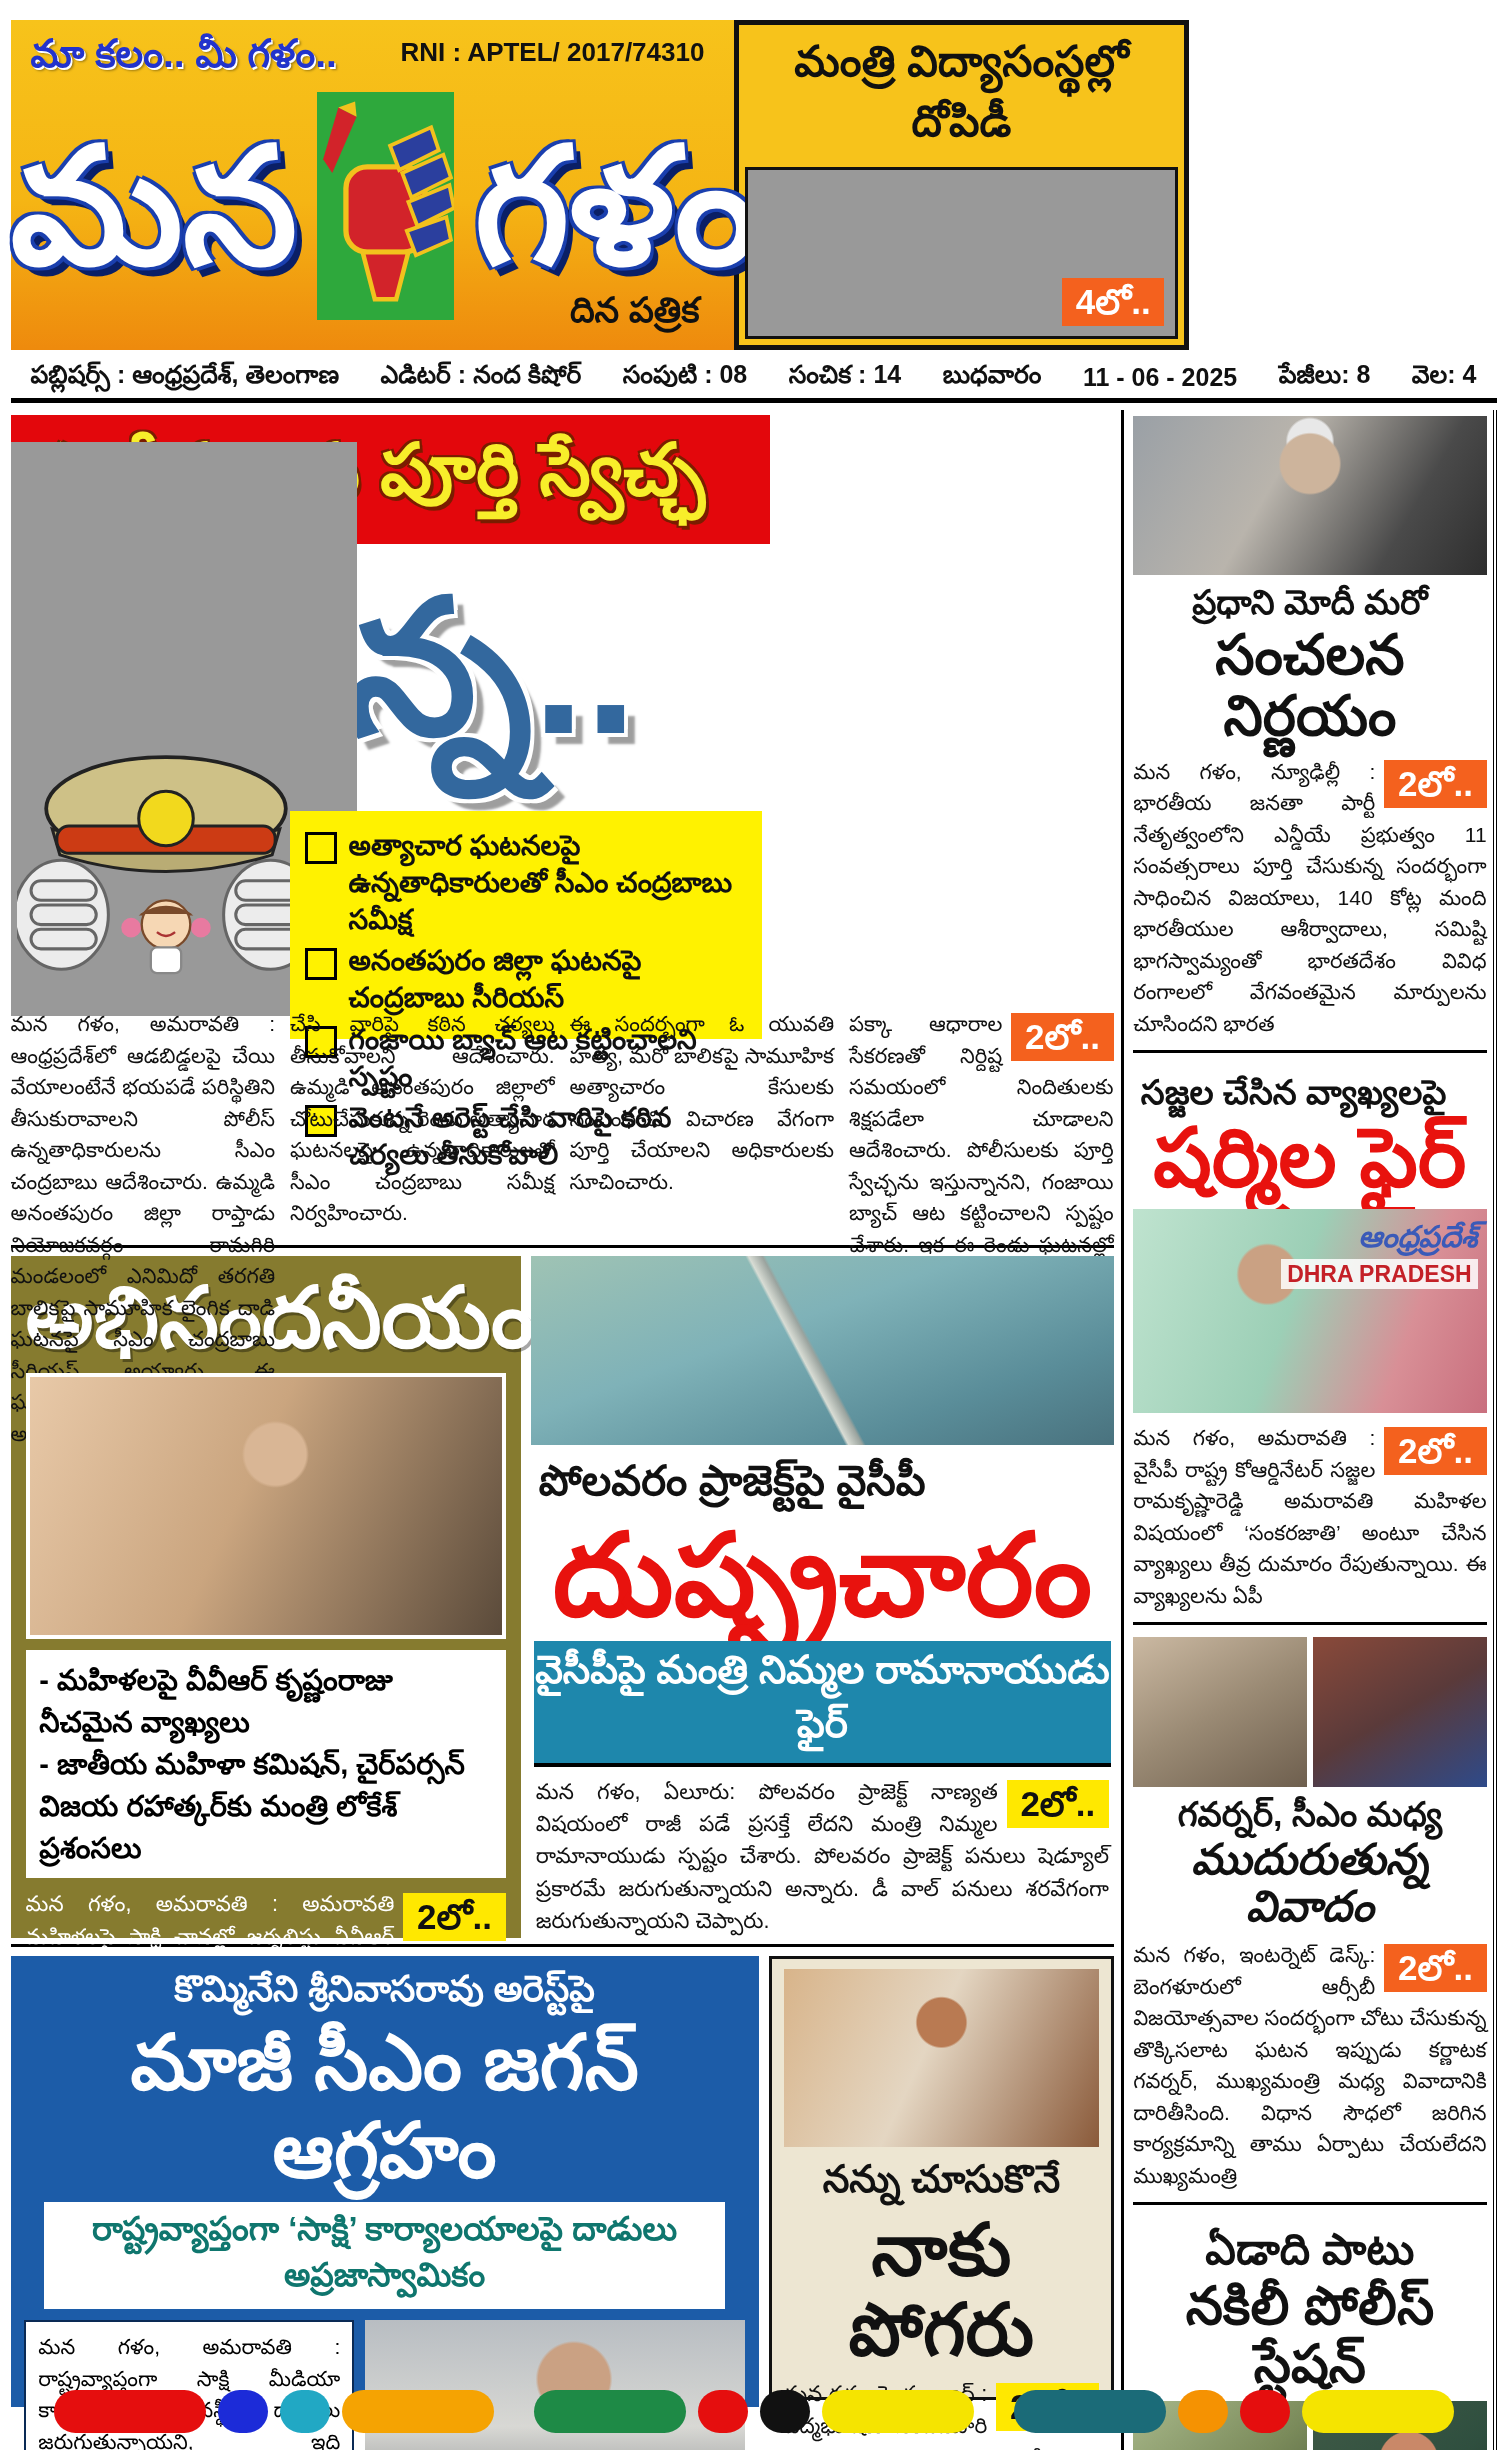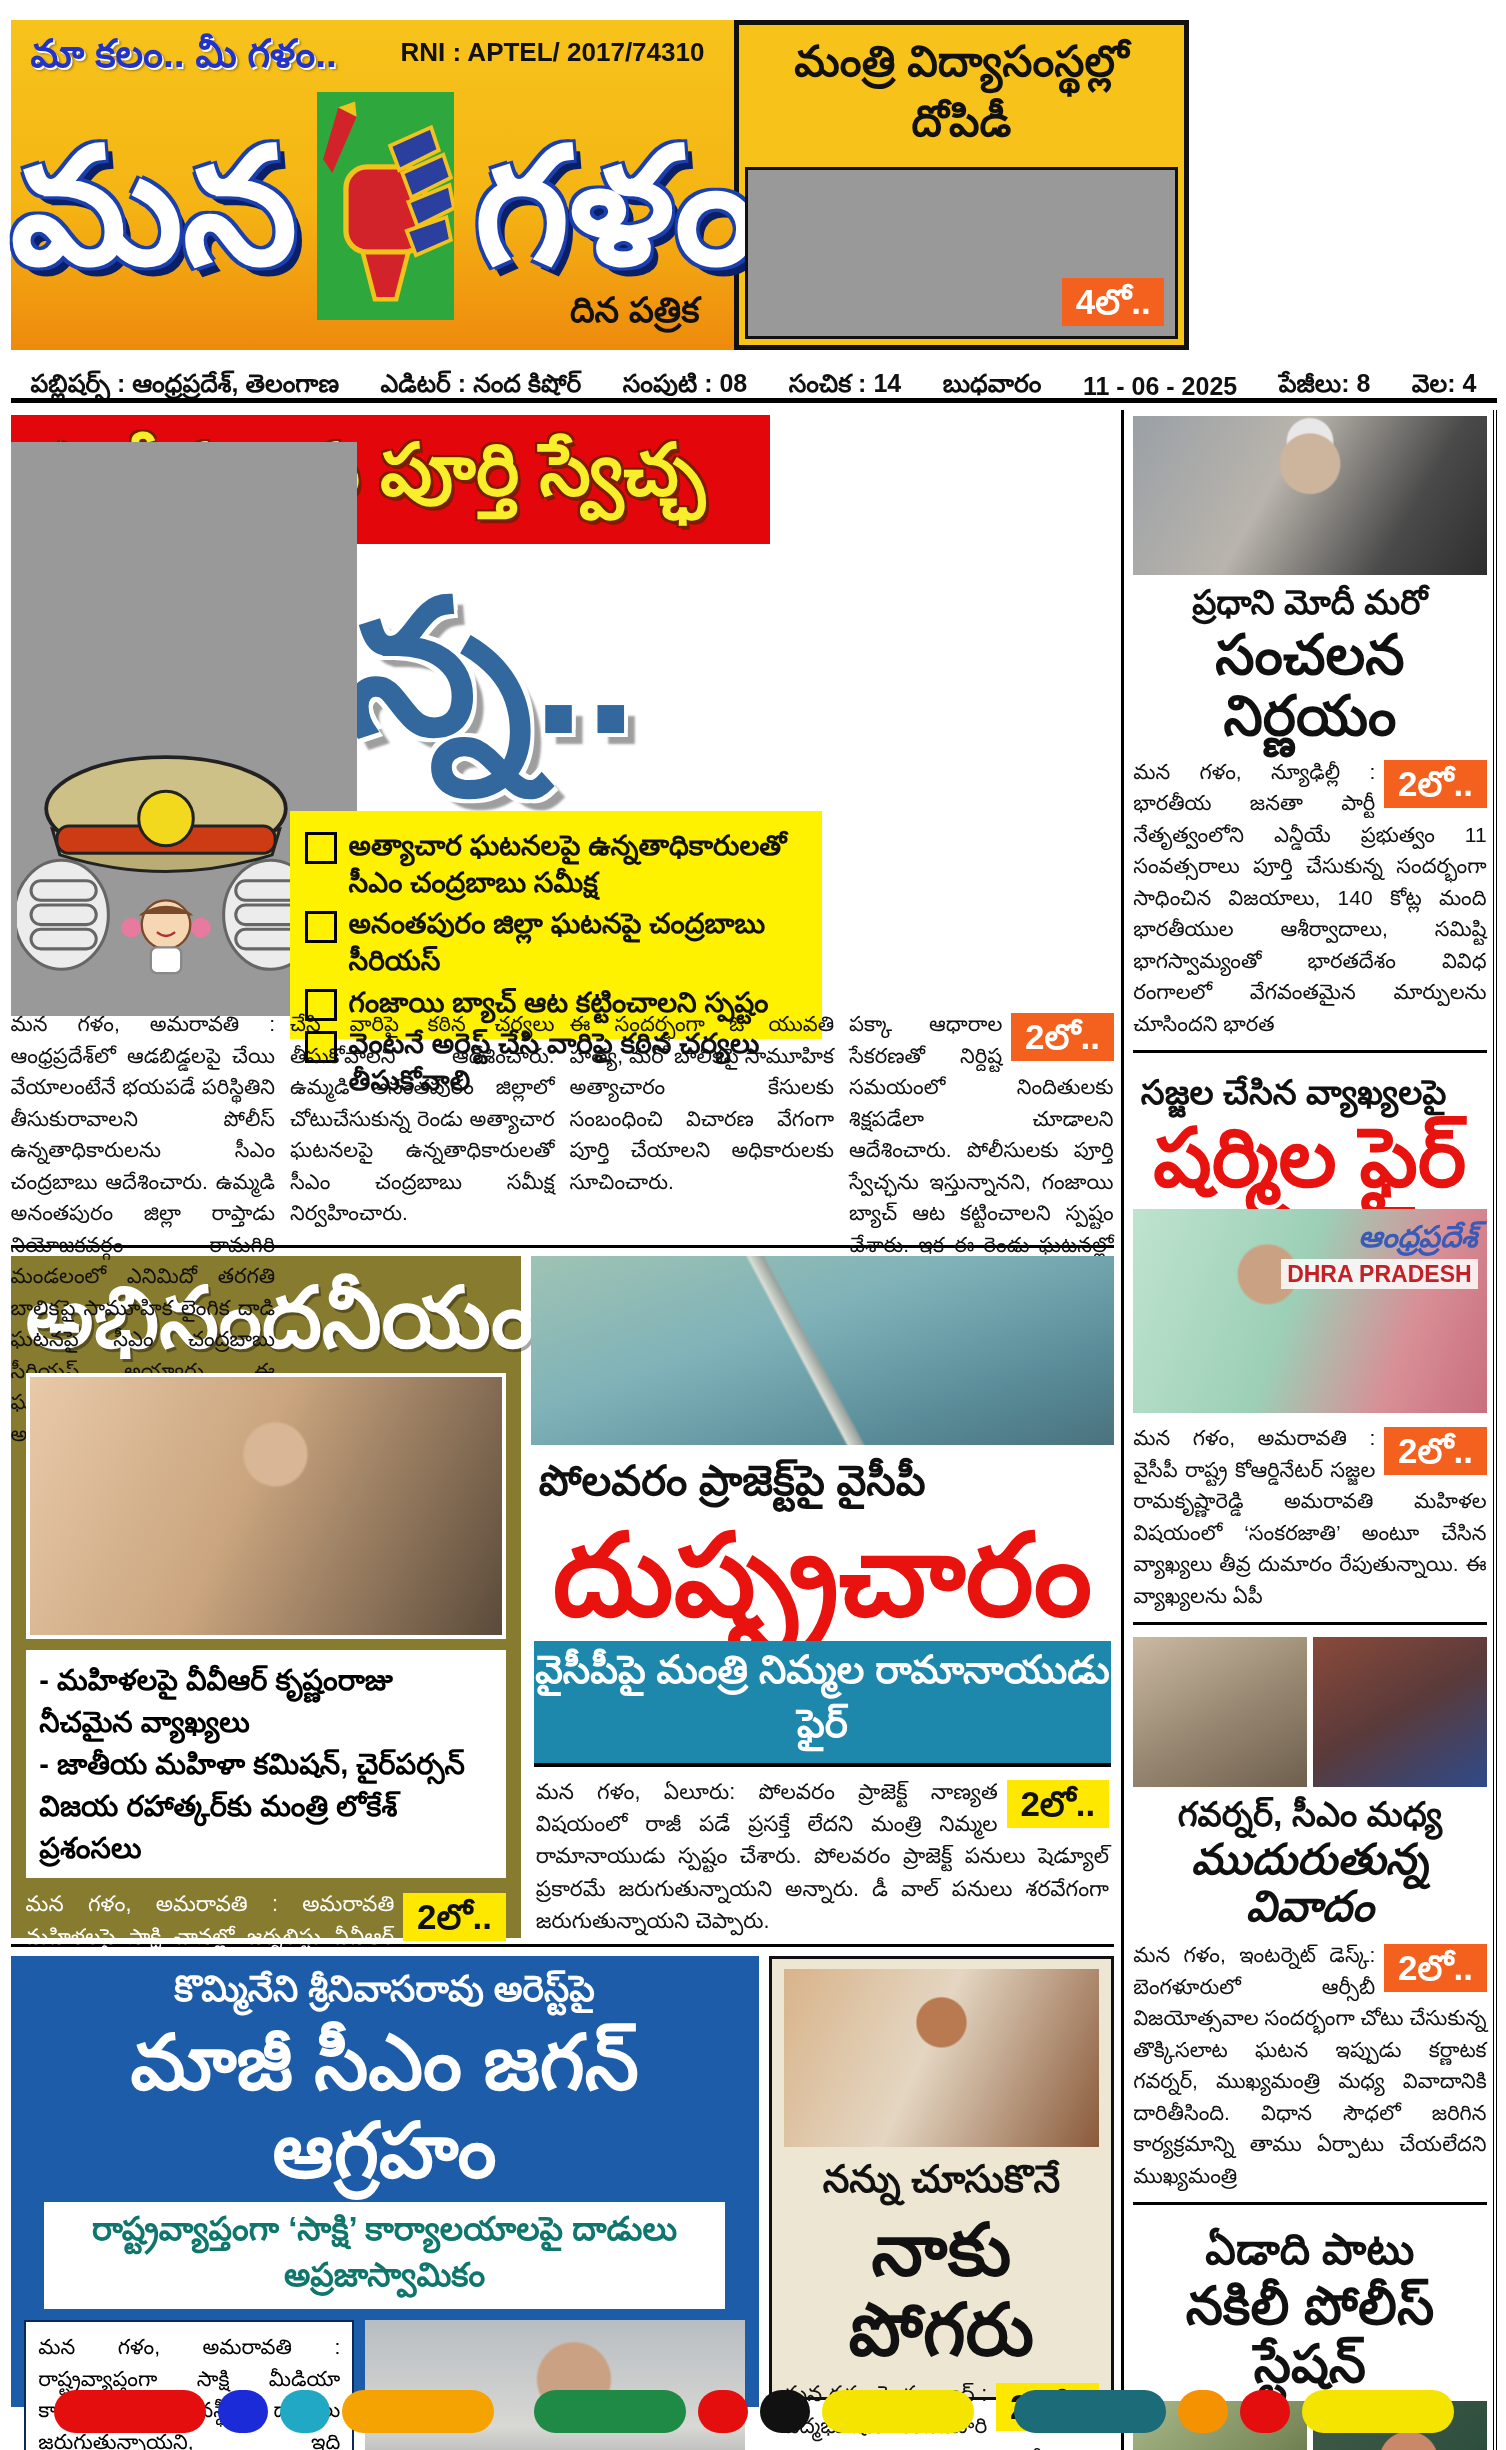--- a/index.html
+++ b/index.html
@@ -25,21 +25,21 @@
      background:radial-gradient(circle at 30% 35%,#e8dcc8 0 12%,transparent 13%),
                 radial-gradient(circle at 75% 55%,#caa98c 0 10%,transparent 11%),
                 linear-gradient(160deg,#bcae96 0%,#8d7f6b 45%,#5d5144 100%);}
   
   .badge{display:inline-block;background:#f4611e;color:#fff;font-weight:bold;font-size:35px;
          padding:3px 13.7px;line-height:1.2;}
   .badge-y{background:#ffe800;color:#111;}
   .badge-abs{position:absolute;right:10.6px;bottom:10.6px;}
   .badge-fl{float:right;margin:4.6px 0 0 9px;}
   
-  .dateline{position:absolute;left:10.6px;top:364px;width:1486px;height:44px;display:flex;
+  .dateline{position:absolute;left:10.6px;top:355px;width:1486px;height:44px;display:flex;
             align-items:center;justify-content:space-between;padding:0 20px;box-sizing:border-box;
             font-size:25px;font-weight:bold;}
   .rule{position:absolute;left:10.6px;top:398px;width:1486px;height:4.6px;background:#000;}
   
   .content{position:absolute;left:10.6px;top:410px;width:1486px;display:flex;}
   .main-col{width:1103px;}
   .rail{flex:1;border-left:3.8px solid #000;border-right:4.6px double #000;margin-left:7.6px;
         padding:0 6px 0 9px;}
   
   .lead{position:relative;height:829px;}
@@ -48,21 +48,21 @@
   .red-banner span{font-size:73px;font-weight:bold;color:#f8ee2a;
       text-shadow:-2.3px -2.3px 0 #7a1d00,2.3px -2.3px 0 #7a1d00,-2.3px 2.3px 0 #7a1d00,3px 3.8px 0 #7a1d00;}
   .lead-big{position:absolute;left:7.6px;top:137px;width:752px;height:251px;
             font-size:188px;font-weight:bold;color:#33689e;line-height:243px;
             text-shadow:-3.8px -3.8px 0 #fff,3.8px -3.8px 0 #fff,-3.8px 3.8px 0 #fff,3.8px 3.8px 0 #fff,10.6px 10.6px 2.3px rgba(40,40,40,.45);}
   .lead-photo{position:absolute;right:0;top:32px;width:346px;height:574px;
       background:radial-gradient(circle at 52% 22%,#e9cfae 0 13%,transparent 14%),
                  radial-gradient(circle at 52% 13%,#e6e2da 0 9%,transparent 10%),
                  linear-gradient(#8fa3b5 0%,#aab4ba 35%,#e8e6df 75%,#cfcabd 100%);}
   .illus{position:absolute;left:6px;top:319px;width:298px;height:254px;}
-  .ybox{position:absolute;left:279px;top:401px;width:532px;height:228px;background:#fff200;
+  .ybox{position:absolute;left:279px;top:401px;width:472px;height:228px;background:#fff200;
         padding:12px 15px;box-sizing:border-box;}
   .yb-item{display:flex;gap:12px;margin:4.6px 0;font-size:28px;font-weight:bold;line-height:1.32;}
   .cb{flex:0 0 26px;width:26px;height:26px;border:3.8px solid #000;margin-top:4.6px;background:#fff200;}
   .lead-cols{position:absolute;left:0;top:598px;width:100%;height:228px;display:flex;gap:15px;}
   .lead-cols .col{flex:1;font-size:21px;line-height:1.5;text-align:justify;}
   
   .photo{position:relative;background:#999;}
   .ph-modi{background:radial-gradient(circle at 50% 30%,#cdb49c 0 14%,transparent 15%),
            radial-gradient(circle at 50% 16%,#e8e8e8 0 10%,transparent 11%),
            linear-gradient(120deg,#9aa0a6 0%,#b9b4ac 40%,#4a4a4a 75%,#2e2e2e 100%);}

